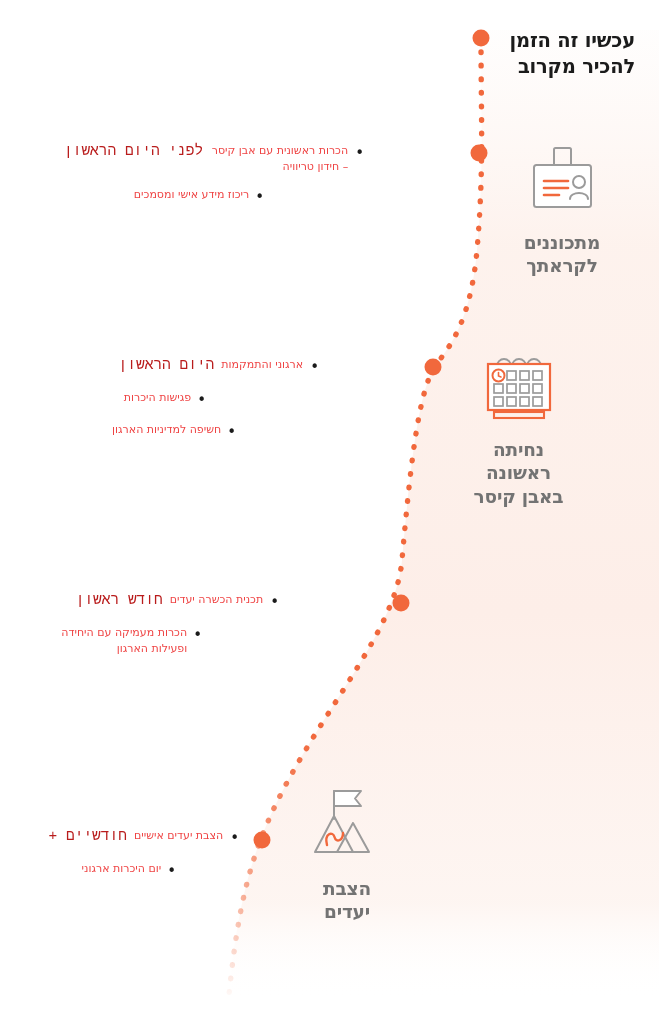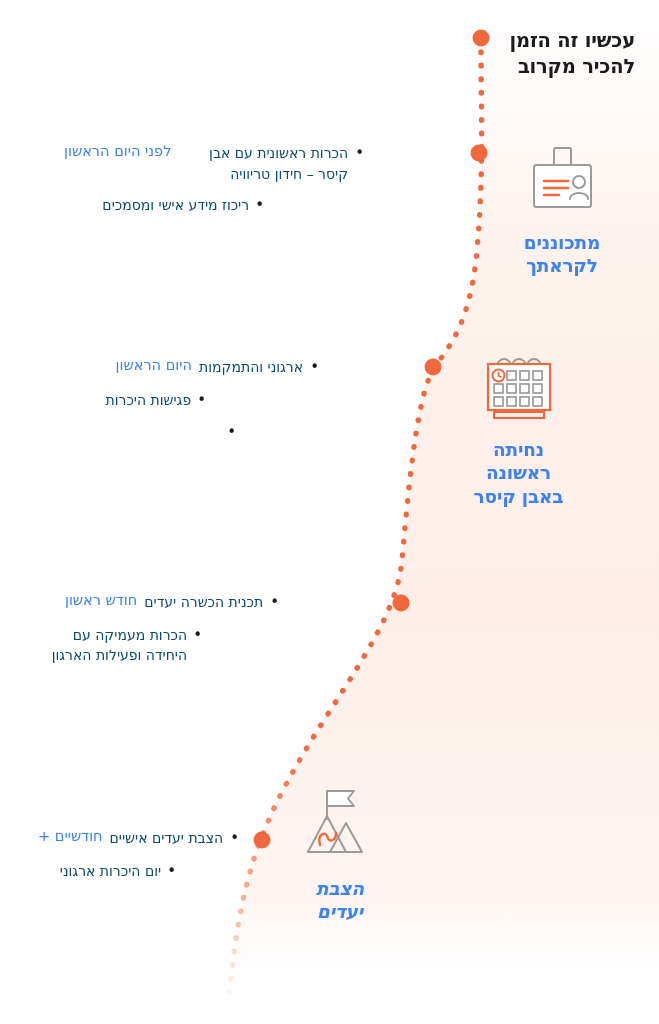--- a/index.html
+++ b/index.html
@@ -61,59 +61,60 @@
     text-align: center;
   }
   .stage-icon {
     display: block;
     margin: 0 auto 10px auto;
   }
   .stage-title {
     font-size: 18.5px;
     font-weight: 700;
     line-height: 1.26;
-    color: #3b82f6;
+    color: #737373;
     letter-spacing: -0.2px;
     white-space: pre-line;
   }
 
   
   .bullets {
     position: absolute;
     z-index: 6;
     text-align: right;
     direction: rtl;
   }
   .time-label {
     display: inline;
     font-size: 14.5px;
-    color: #3b82f6;
+    color: #b91c1c;
     font-weight: 400;
     white-space: nowrap;
+    font-family: Liberation Mono, monospace;
   }
   .bullet-row {
     display: flex;
     flex-direction: row;
     justify-content: flex-start;
     align-items: flex-start;
     gap: 6px;
     margin-bottom: 11px;
     direction: rtl;
   }
   .bullet-dot {
     flex: 0 0 auto;
     font-size: 15px;
     line-height: 1.5;
     color: #1b1b1b;
     margin-top: -1px;
   }
   .bullet-text {
-    font-size: 14px;
+    font-size: 11px;
     line-height: 1.48;
-    color: #0c4a6e;
+    color: #ef4444;
     font-weight: 400;
     text-align: right;
   }
 
   
   .row-with-label {
     display: flex;
     flex-direction: row;
     align-items: flex-start;
     justify-content: flex-start;
@@ -228,37 +229,38 @@
       <span class="bullet-dot">•</span>
       <span class="bullet-text">ארגוני והתמקמות</span>
       <span class="time-label">היום הראשון</span>
     </div>
     <div class="bullet-row" style="padding-right:113px;">
       <span class="bullet-dot">•</span>
       <span class="bullet-text">פגישות היכרות</span>
     </div>
     <div class="bullet-row" style="padding-right:83px;">
       <span class="bullet-dot">•</span>
+      <span class="bullet-text">חשיפה למדיניות הארגון</span>
     </div>
   </div>
 
 
   <div class="bullets" style="top:592px; right:380px; width:250px;">
     <div class="row-with-label">
       <span class="bullet-dot">•</span>
       <span class="bullet-text">תכנית הכשרה יעדים</span>
       <span class="time-label">חודש ראשון</span>
     </div>
     <div class="bullet-row" style="padding-right:77px;">
       <span class="bullet-dot">•</span>
       <span class="bullet-text" style="max-width:142px;">הכרות מעמיקה עם היחידה ופעילות הארגון</span>
     </div>
   </div>
 
-  <div class="stage-block" style="top:785px; left:275px; width:130px;font-style:italic;">
+  <div class="stage-block" style="top:785px; left:282px; width:130px;">
     <span class="stage-icon">
       <svg width="78" height="78" viewBox="0 0 78 78" xmlns="http://www.w3.org/2000/svg">
         <line x1="26" y1="6" x2="26" y2="34" stroke="#9b9b9b" stroke-width="2" stroke-linecap="round"></line>
         <path d="M26,6 L53,6 L47,13.5 L53,21 L26,21 Z" fill="#ffffff" stroke="#9b9b9b" stroke-width="2" stroke-linejoin="round"></path>
         <path d="M26,31 L7,67 L45,67 Z" fill="none" stroke="#9b9b9b" stroke-width="2" stroke-linejoin="round"></path>
         <path d="M45,38 L29,67 L61,67 Z" fill="none" stroke="#9b9b9b" stroke-width="2" stroke-linejoin="round"></path>
         <path d="M19,60 C16,48 25,46 26.5,52 C28,58 35,56 35,48" fill="none" stroke="#f1683c" stroke-width="2.4" stroke-linecap="round"></path>
       </svg>
     </span>
     <div class="stage-title">הצבת

